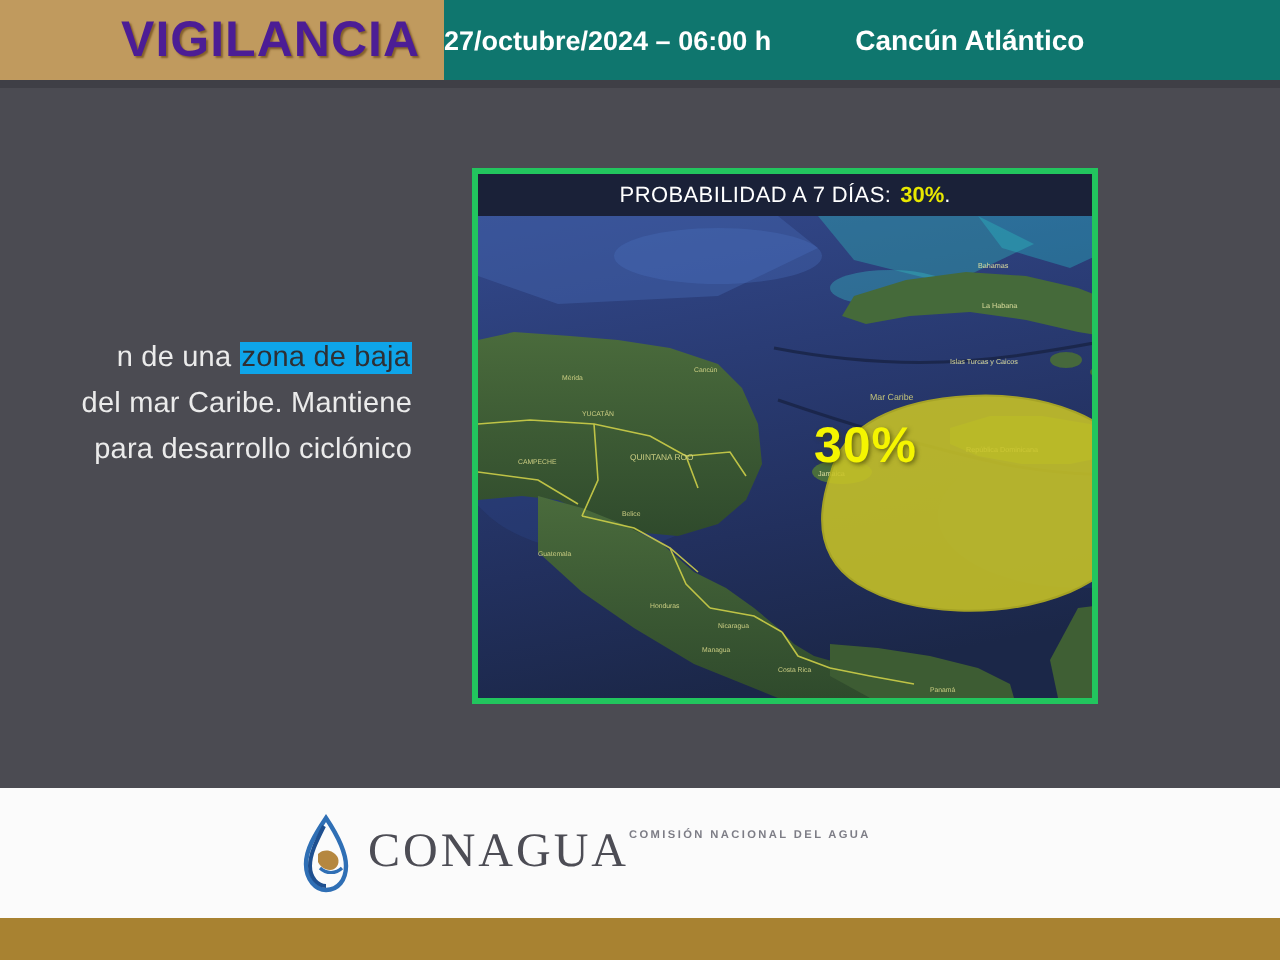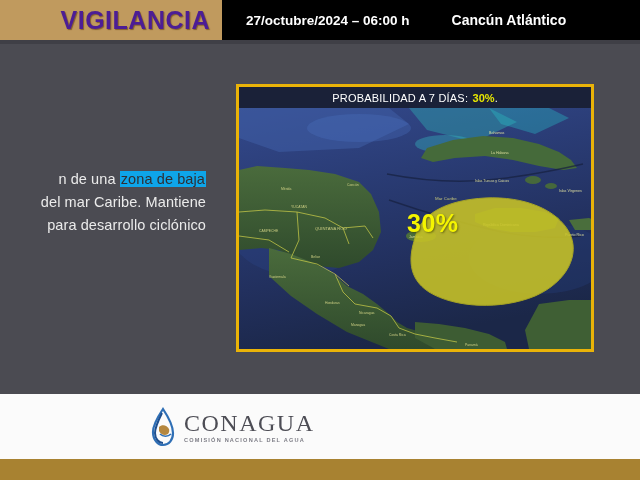--- a/index.html
+++ b/index.html
@@ -25,23 +25,22 @@
     padding-right: 12px;
     overflow: hidden;
   }
   .header-gold .title {
     font-size: 25px; font-weight: bold; color: #4c1d95;
     letter-spacing: 0.5px; white-space: nowrap;
     text-shadow: 1px 1px 1px rgba(120,85,35,.85);
   }
   .header-red {
     flex: 1; height: 100%;
-    background: #000000;
+    background: #0f766e;
     display: flex; align-items: center;
-    padding-left: 24px;
     gap: 42px;
     overflow: hidden;
   }
   .header-red .datetime,
   .header-red .basin {
     font-size: 13.5px; font-weight: bold; color: #ffffff; white-space: nowrap;
   }
   .header-red .basin { font-size: 14px; }
 
   
@@ -74,22 +73,22 @@
   .hl {
     background: #0ea5e9;
     color: #2f2f33;
     padding: 0 1px;
   }
   .text-line.l1 { margin-left: -6px; }
 
   
   .map-panel {
     position: absolute; left: 236px; top: 84px;
-    width: 358px; height: 268px;
-    border: 3px solid #eab308;
+    width: 313px; height: 268px;
+    border: 3px solid #22c55e;
     background: #1b2a4a;
     overflow: hidden;
   }
   .map-caption {
     position: absolute; left: 0; top: 0; width: 100%; height: 21px;
     background: #1a2138;
     display: flex; align-items: center; justify-content: center;
     z-index: 6;
   }
   .map-caption .cap-text {
@@ -121,21 +120,21 @@
     position: absolute; left: 0; top: 394px;
     width: 640px; height: 65px;
     background: #fbfbfb;
     display: flex; align-items: center;
   }
   .logo-wrap {
     display: flex; align-items: center; gap: 8px;
     margin-left: 150px;
   }
   .logo-mark { width: 26px; height: 40px; display:block; }
-  .logo-text { display: flex; flex-direction: column; }
+  .logo-text { display: flex; }
   .logo-title {
     font-family: "Liberation Serif", serif;
     font-size: 24px; color: #4d4d55; letter-spacing: 1.5px;
     line-height: 25px;
   }
   .logo-sub {
     font-size: 5.6px; color: #7d7d86; letter-spacing: 1.2px;
     font-weight: bold; margin-top: 1px;
   }
   .footer-bar {

